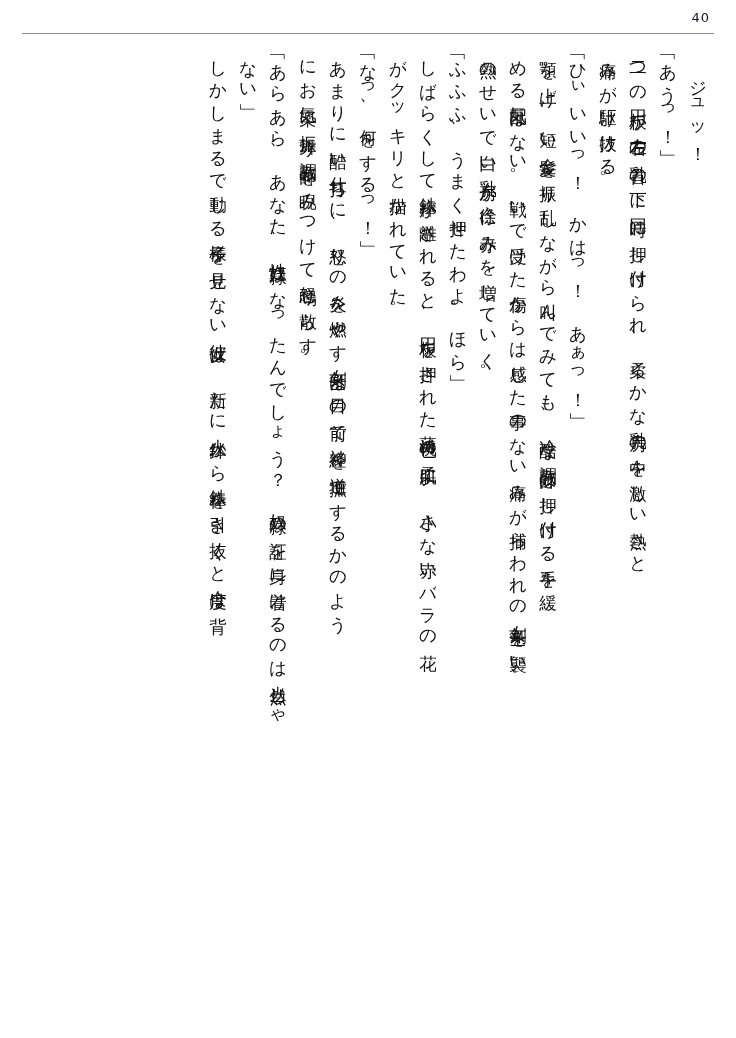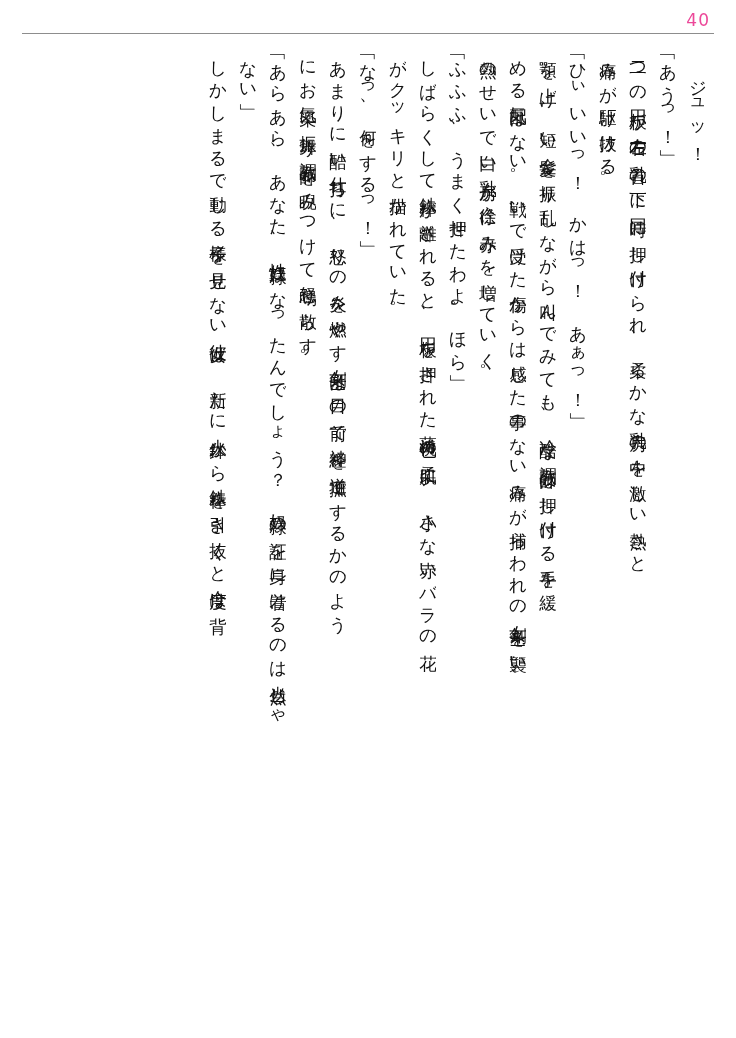--- a/index.html
+++ b/index.html
@@ -13,23 +13,23 @@
     height: 1038px;
     background: #ffffff;
     overflow: hidden;
     font-family: "DejaVu Serif", "Liberation Serif", serif;
     color: #111111;
   }
   #page-number {
     position: absolute;
     top: 10px;
     right: 26px;
-    font-size: 17px;
+    font-size: 13px;
     letter-spacing: 1px;
-    color: #ec4899;
+    color: #0f172a;
     font-family: "DejaVu Sans", "Liberation Sans", sans-serif;
   }
   #page-rule {
     position: absolute;
     top: 33px;
     left: 22px;
     right: 22px;
     height: 1px;
     background: #8d8d8d;
   }

